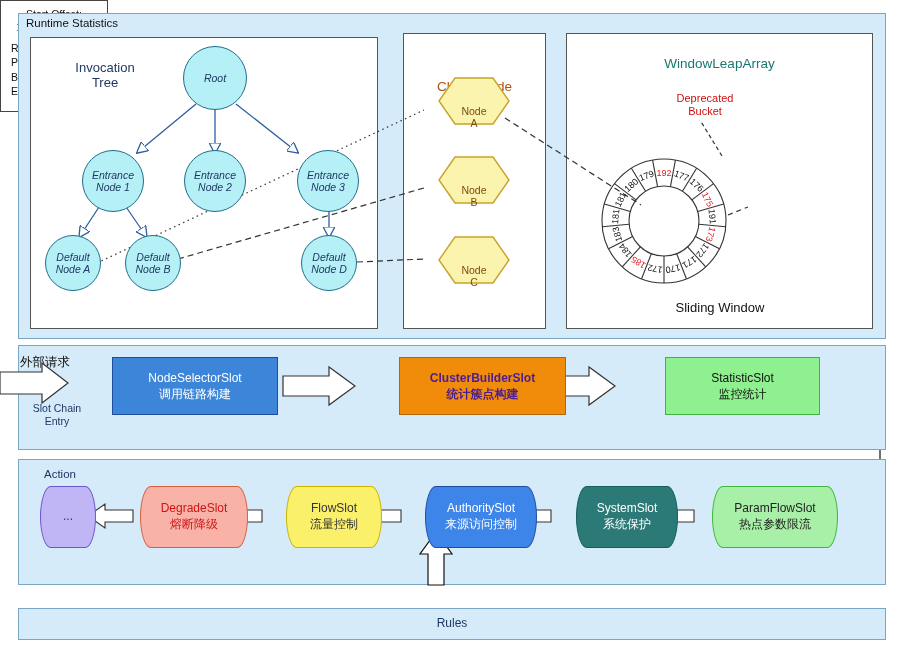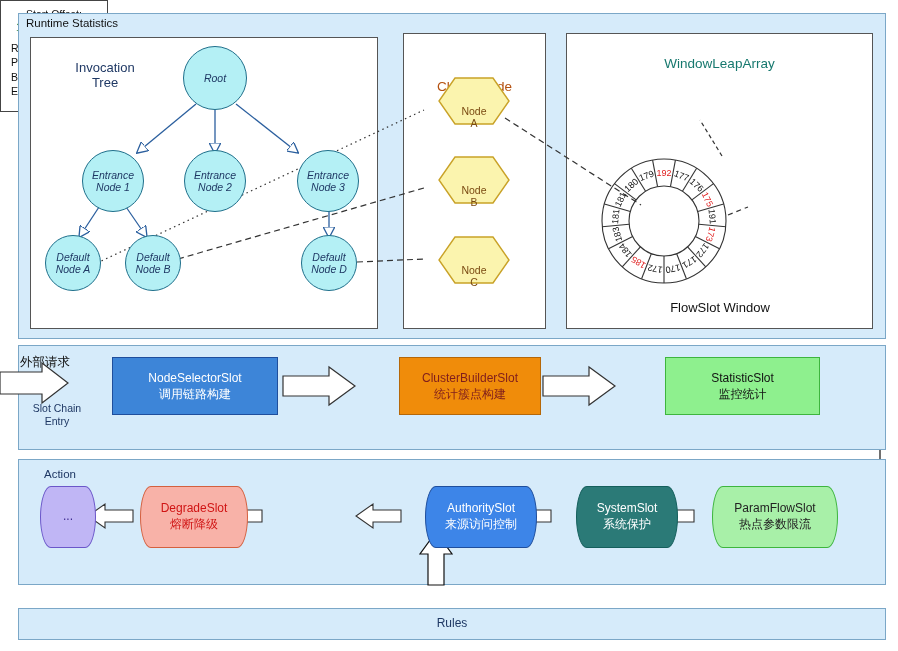--- a/index.html
+++ b/index.html
@@ -50,21 +50,22 @@
   <div class="panel" id="runtime-panel"></div>
   <div class="lbl" id="runtime-title">Runtime Statistics</div>
 
   <div class="inner-box" id="invocation-box"></div>
   <div class="inner-box" id="cluster-box"></div>
   <div class="inner-box" id="window-box"></div>
 
   <div class="lbl" id="invocation-label">Invocation<br>Tree</div>
   <div class="lbl" id="cluster-title">ClusterNode</div>
   <div class="lbl" id="window-title">WindowLeapArray</div>
-  <div class="lbl" id="sliding-label">FlowSlot Window</div>
+  <div class="lbl" id="deprecated-label">Deprecated<br>Bucket</div>
+  <div class="lbl" id="sliding-label">Sliding Window</div>
 
   <svg style="position:absolute;left:0;top:0;width:898px;height:651px;pointer-events:none;">
     <defs>
       <marker id="ohead" markerWidth="9" markerHeight="9" refX="7" refY="4.5" orient="auto">
         <path d="M0,0 L8.5,4.5 L0,9 z" fill="#ffffff" stroke="#2b5f9e" stroke-width="1"></path>
       </marker>
       <marker id="bigarrow" markerWidth="7" markerHeight="7" refX="6" refY="3.5" orient="auto">
         <path d="M0,0 L6.5,3.5 L0,7 z" fill="#ffffff" stroke="#333" stroke-width="1"></path>
       </marker>
     </defs>
@@ -191,21 +192,21 @@
       <polygon points="0,27 42,27 42,18 68,38 42,58 42,49 0,49"></polygon>
       <polygon points="283,31 329,31 329,22 355,41 329,60 329,51 283,51"></polygon>
       <polygon points="543,31 589,31 589,22 615,41 589,60 589,51 543,51"></polygon>
     </g>
   </svg>
 
   <div class="slotbox" style="left:112px;top:357px;width:166px;height:58px;background:#3d85d8;border:1.4px solid #1f4e9c;color:#fff;">
     <div><span>NodeSelectorSlot</span><br>
          <span>调用链路构建</span></div>
   </div>
-  <div class="slotbox" style="left:399px;top:357px;width:142px;height:58px;background:#f08c0a;border:1.4px solid #b56708;color:#7f1d1d;">
+  <div class="slotbox" style="left:399px;top:357px;width:167px;height:58px;background:#f08c0a;border:1.4px solid #b56708;color:#4c1d95;font-weight:bold;">
     <div><span>ClusterBuilderSlot</span><br>
          <span>统计簇点构建</span></div>
   </div>
   <div class="slotbox" style="left:665px;top:357px;width:155px;height:58px;background:#8ef08e;border:1.4px solid #3eb53e;color:#111;">
     <div><span>StatisticSlot</span><br>
          <span>监控统计</span></div>
   </div>
 
   <div class="panel" id="action-panel"></div>
   <div class="lbl" id="action-label">Action</div>
@@ -223,20 +224,24 @@
     </g>
   </svg>
 
   <div class="pill" style="left:40px;top:486px;width:56px;height:62px;background:#c0b6f5;border:1.4px solid #6b57c9;color:#3d2b8f;">
     <div><span>...</span></div>
   </div>
   <div class="pill" style="left:140px;top:486px;width:108px;height:62px;background:#f8b2a8;border:1.4px solid #d4603f;color:#d01414;">
     <div><span>DegradeSlot</span><br>
          <span>熔断降级</span></div>
   </div>
+  <div class="pill" style="left:286px;top:486px;width:96px;height:62px;background:#fbf06a;border:1.4px solid #c9b500;color:#333;">
+    <div><span>FlowSlot</span><br>
+         <span>流量控制</span></div>
+  </div>
   <div class="pill" style="left:425px;top:486px;width:112px;height:62px;background:#3d85e8;border:1.4px solid #1f4e9c;color:#fff;">
     <div><span>AuthoritySlot</span><br>
          <span>来源访问控制</span></div>
   </div>
   <div class="pill" style="left:576px;top:486px;width:102px;height:62px;background:#2b7a77;border:1.4px solid #155f5c;color:#fff;">
     <div><span>SystemSlot</span><br>
          <span>系统保护</span></div>
   </div>
   <div class="pill" style="left:712px;top:486px;width:126px;height:62px;background:#a8f0a8;border:1.4px solid #3eb53e;color:#222;">
     <div><span>ParamFlowSlot</span><br>

